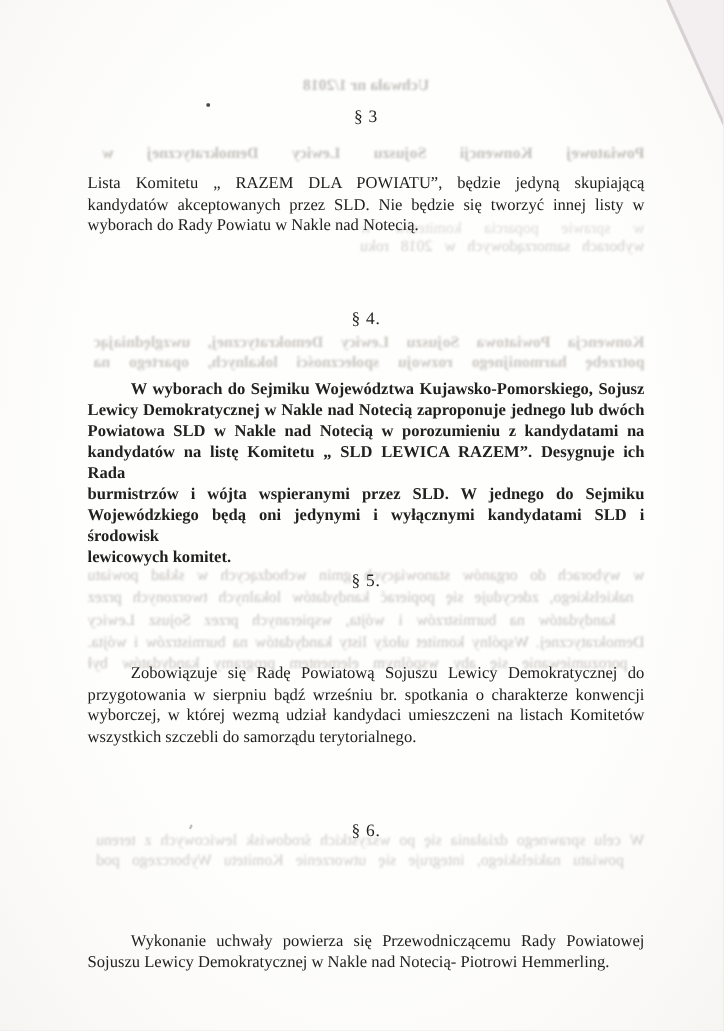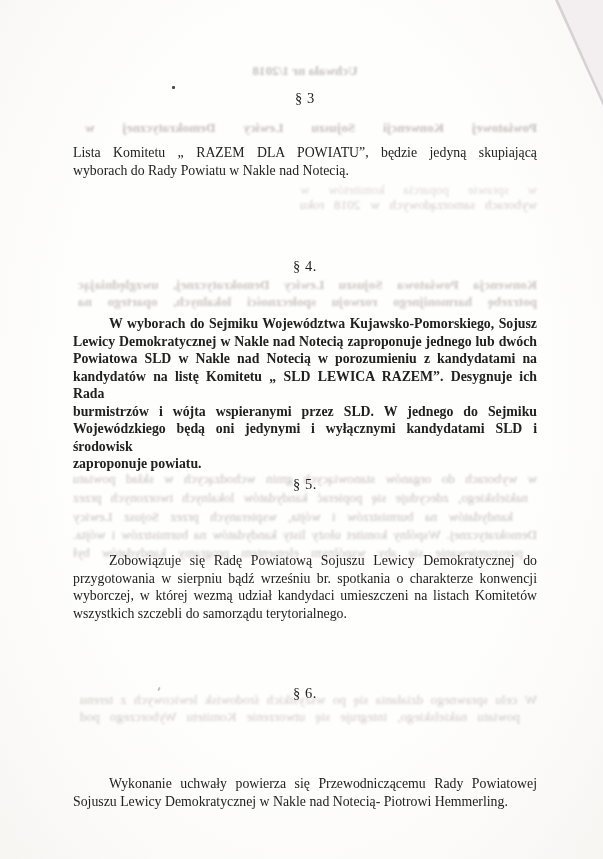--- a/index.html
+++ b/index.html
@@ -82,32 +82,33 @@
   <div class="bleed" style="top:490px; left:73px; width:455px; opacity:.5;">nakielskiego, zdecyduje się popierać kandydatów lokalnych tworzonych przez</div>
   <div class="bleed" style="top:509px; left:73px; width:440px; opacity:.5;">kandydatów na burmistrzów i wójta, wspieranych przez Sojusz Lewicy</div>
   <div class="bleed" style="top:527px; left:73px; width:464px; opacity:.5;">Demokratycznej. Wspólny komitet ułoży listy kandydatów na burmistrzów i wójta.</div>
   <div class="bleed" style="top:545px; left:73px; width:450px; opacity:.5;">porozumiewanie się aby wspólnym elementem programy kandydatów był</div>
   <div class="bleed" style="top:692px; left:80px; width:457px; opacity:.42;">W celu sprawnego działania się po wszystkich środowisk lewicowych z terenu</div>
   <div class="bleed" style="top:709px; left:80px; width:440px; opacity:.42;">powiatu nakielskiego, integruje się utworzenie Komitetu Wyborczego pod</div>
 
   <div class="heading" style="top:90px;">§ 3</div>
   <div class="para" style="top:144px;">
     <div class="ln">Lista Komitetu „ RAZEM DLA POWIATU”, będzie jedyną skupiającą</div>
+    <div class="ln">kandydatów akceptowanych przez SLD. Nie będzie się tworzyć innej listy w</div>
     <div class="ln">wyborach do Rady Powiatu w Nakle nad Notecią.</div>
   </div>
 
   <div class="heading" style="top:258px;">§ 4.</div>
   <div class="para indent" style="top:315px;font-weight:bold;">
     <div class="ln">W wyborach do Sejmiku Województwa Kujawsko-Pomorskiego, Sojusz</div>
     <div class="ln">Lewicy Demokratycznej w Nakle nad Notecią zaproponuje jednego lub dwóch</div>
     <div class="ln">Powiatowa SLD w Nakle nad Notecią w porozumieniu z kandydatami na</div>
     <div class="ln">kandydatów na listę Komitetu „ SLD LEWICA RAZEM”. Desygnuje ich Rada</div>
     <div class="ln">burmistrzów i wójta wspieranymi przez SLD. W jednego do Sejmiku</div>
     <div class="ln">Wojewódzkiego będą oni jedynymi i wyłącznymi kandydatami SLD i środowisk</div>
-    <div class="ln">zaproponuje powiatu.</div>
+    <div class="ln">lewicowych komitet.</div>
   </div>
 
   <div class="heading" style="top:476px;">§ 5.</div>
   <div class="para indent" style="top:552px;">
     <div class="ln">Zobowiązuje się Radę Powiatową Sojuszu Lewicy Demokratycznej do</div>
     <div class="ln">przygotowania w sierpniu bądź wrześniu br. spotkania o charakterze konwencji</div>
     <div class="ln">wyborczej, w której wezmą udział kandydaci umieszczeni na listach Komitetów</div>
     <div class="ln">wszystkich szczebli do samorządu terytorialnego.</div>
   </div>
 

